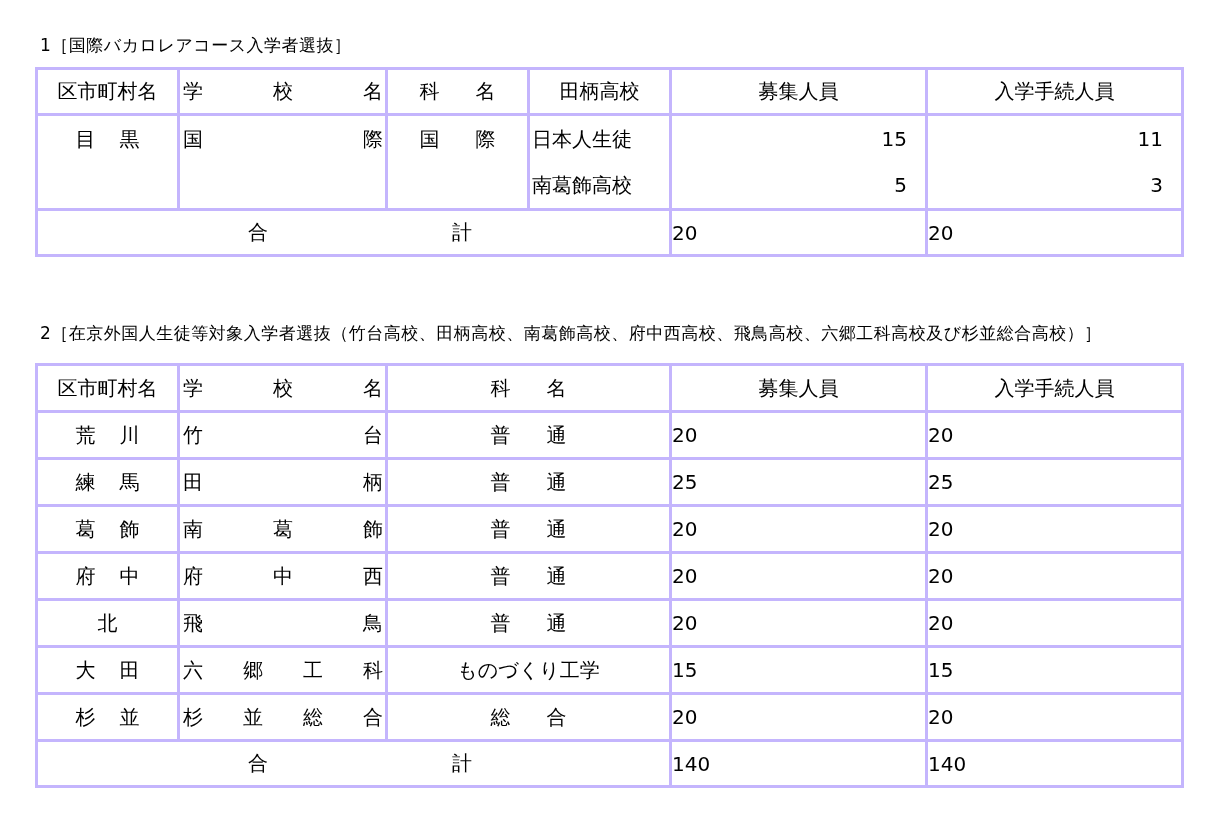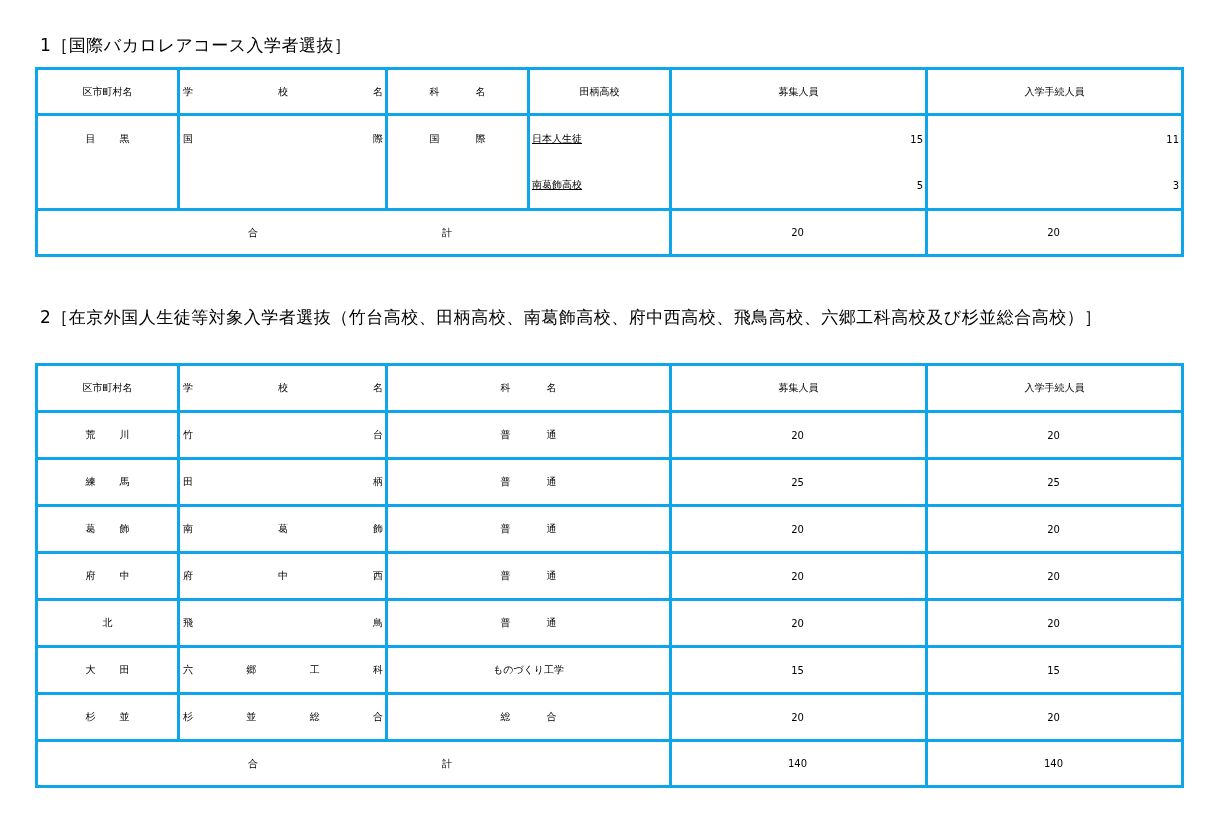--- a/index.html
+++ b/index.html
@@ -1,27 +1,27 @@
 <!DOCTYPE html>
 <html><head>
 <meta charset="utf-8">
 <style>
   html, body { margin: 0; padding: 0; background: #ffffff; }
   body { width: 1222px; height: 840px; position: relative; overflow: hidden;
          font-family: "DejaVu Sans", "Liberation Sans", sans-serif; color: #000; font-size: 15px; }
   .caption { position: absolute; left: 40px; font-size: 17px; white-space: nowrap; letter-spacing: 0.5px; }
   table { position: absolute; border-collapse: collapse; table-layout: fixed; }
-  td { border: 3px solid #0ea5e9; padding: 0; height: 40px; font-size: 10px; box-sizing: border-box; margin-top: 44px; }
+  td { border: 3px solid #c4b5fd; padding: 0; height: 40px; font-size: 20px; box-sizing: border-box; margin-top: 44px; }
   .c { text-align: center; }
-  .r { text-align: center; padding-right: 2px; }
+  .r { text-align: left; padding-right: 18px; }
   .spread { display: flex; justify-content: space-between; padding: 0 2px 0 3px; }
   .spread-c { display: flex; justify-content: center; gap: 36px; }
   .sub { height: 46px; display: flex; align-items: center; }
   .sub.r { justify-content: flex-end; }
-  .sub.l { padding-left: 2px; text-decoration: underline; }
+  .sub.l { padding-left: 2px; }
   .two-line td { vertical-align: top; }
   .total-row td { height: 46px; }
 </style>
 </head>
 <body>
 
 <div class="caption" style="top:34px;">1［国際バカロレアコース入学者選抜］</div>
 
 <table style="left:35px; top:67px; width:1146px;">
   <colgroup>
@@ -90,21 +90,21 @@
         <span>合</span>
         <span>計</span>
           </div>
         </td>
     <td class="r">20</td>
     <td class="r">20</td>
   </tr>
 </tbody>
   </table>
 
-<div class="caption" style="top:306px;">2［在京外国人生徒等対象入学者選抜（竹台高校、田柄高校、南葛飾高校、府中西高校、飛鳥高校、六郷工科高校及び杉並総合高校）］</div>
+<div class="caption" style="top:322px;">2［在京外国人生徒等対象入学者選抜（竹台高校、田柄高校、南葛飾高校、府中西高校、飛鳥高校、六郷工科高校及び杉並総合高校）］</div>
 
 <table style="left:35px; top:363px; width:1146px;">
   <colgroup>
     <col style="width:142px">
       <col style="width:208px">
       <col style="width:284px">
       <col style="width:256px">
       <col style="width:256px">
   </colgroup>
   <tbody>

